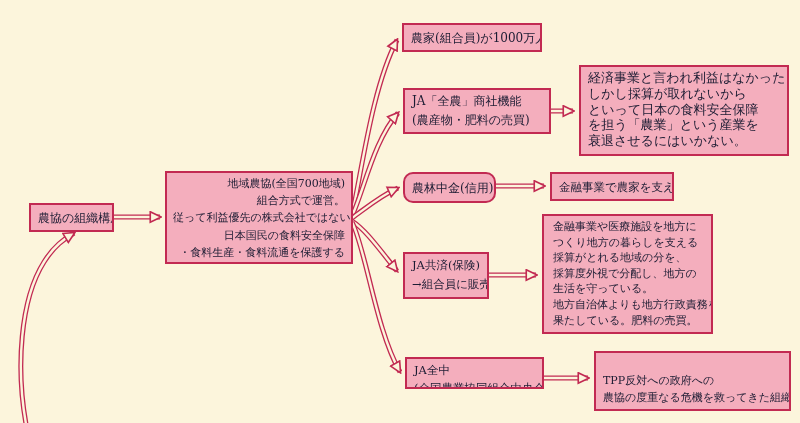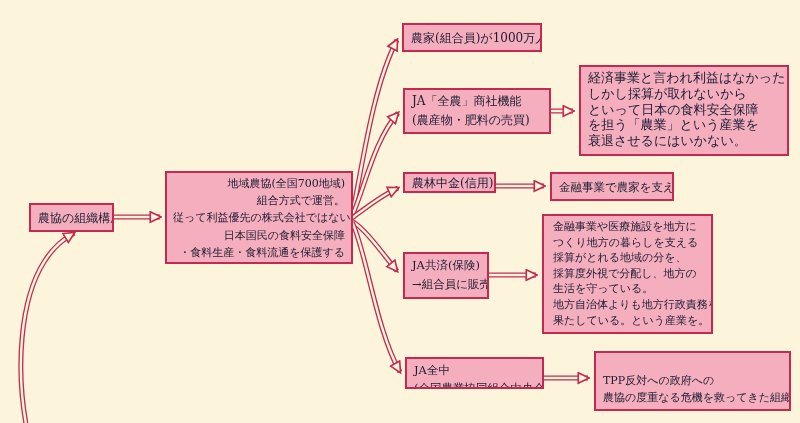--- a/index.html
+++ b/index.html
@@ -24,21 +24,21 @@
     padding:2px 7px;
     overflow:hidden;
   }
   .node .ln{white-space:nowrap;}
   .single{display:flex;align-items:center;}
   .n-root   {left:29px;  top:203px; width:85px;  height:29px;}
   .n-hub    {left:165px; top:171px; width:188px; height:93px; font-size:11px; line-height:17.2px; padding:2px 6px;text-align:right;}
   .n-farmers{left:402px; top:23px;  width:140px; height:29px;}
   .n-zennoh {left:403px; top:88px;  width:148px; height:46px; line-height:19px;}
   .n-zennoh-note{left:579px; top:65px; width:210px; height:91px; font-size:13px; line-height:15.8px; padding:3px 7px;}
-  .n-chukin {left:403px; top:172px; width:93px;  height:21px;}
+  .n-chukin {left:403px; top:172px; width:93px;  height:31px;border-radius:10px;}
   .n-chukin-note{left:550px; top:172px; width:124px; height:29px; font-size:11.5px;}
   .n-kyosai {left:403px; top:252px; width:86px;  height:47px; line-height:19px; font-size:11.5px;}
   .n-kyosai-note{left:542px; top:214px; width:171px; height:120px; font-size:11px; line-height:15.6px; padding:3px 9px;}
   .n-zenchu {left:405px; top:357px; width:139px; height:32px; font-size:11.5px; line-height:18px;}
   .n-zenchu-note{left:594px; top:351px; width:197px; height:60px; font-size:11px; line-height:17px; padding:19px 7px;}
 </style>
 </head>
 <body>
 
 <div class="canvas">
@@ -148,21 +148,21 @@
     <div class="ln">→組合員に販売</div>
   </div>
 
   <div class="node n-kyosai-note">
     <div class="ln">金融事業や医療施設を地方に</div>
     <div class="ln">つくり地方の暮らしを支える</div>
     <div class="ln">採算がとれる地域の分を、</div>
     <div class="ln">採算度外視で分配し、地方の</div>
     <div class="ln">生活を守っている。</div>
     <div class="ln">地方自治体よりも地方行政責務を</div>
-    <div class="ln">果たしている。という産業を。</div>
+    <div class="ln">果たしている。肥料の売買。</div>
   </div>
 
   <div class="node n-zenchu">
     <div class="ln">JA全中</div>
     <div class="ln">(全国農業協同組合中央会)</div>
   </div>
 
   <div class="node n-zenchu-note">
     <div class="ln">TPP反対への政府への</div>
     <div class="ln">農協の度重なる危機を救ってきた組織</div>

